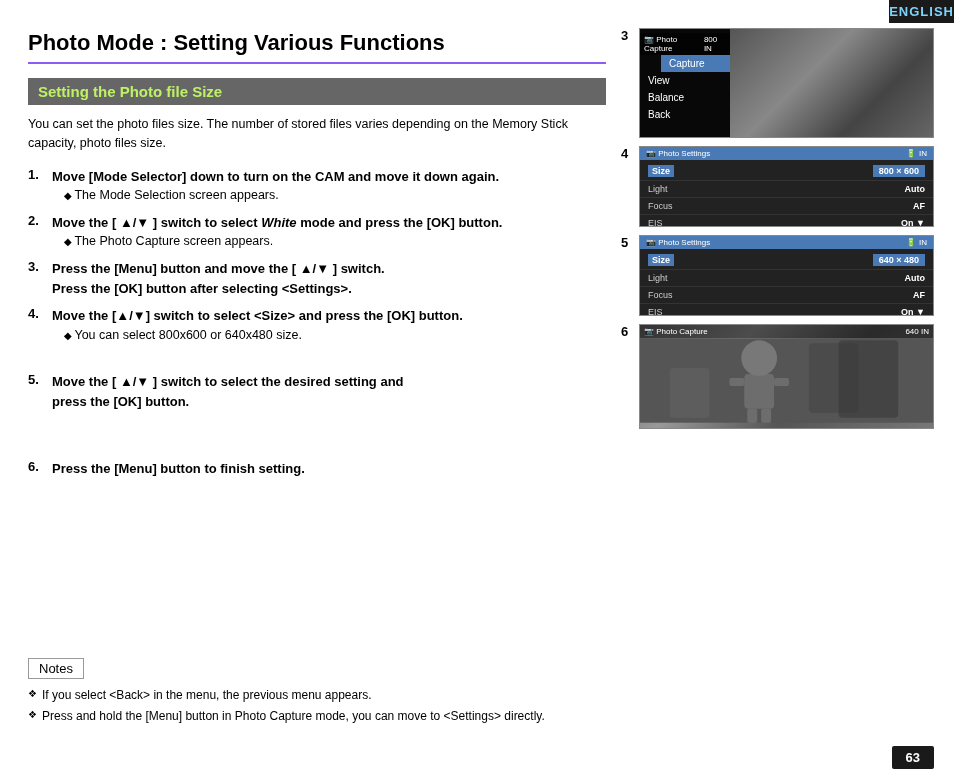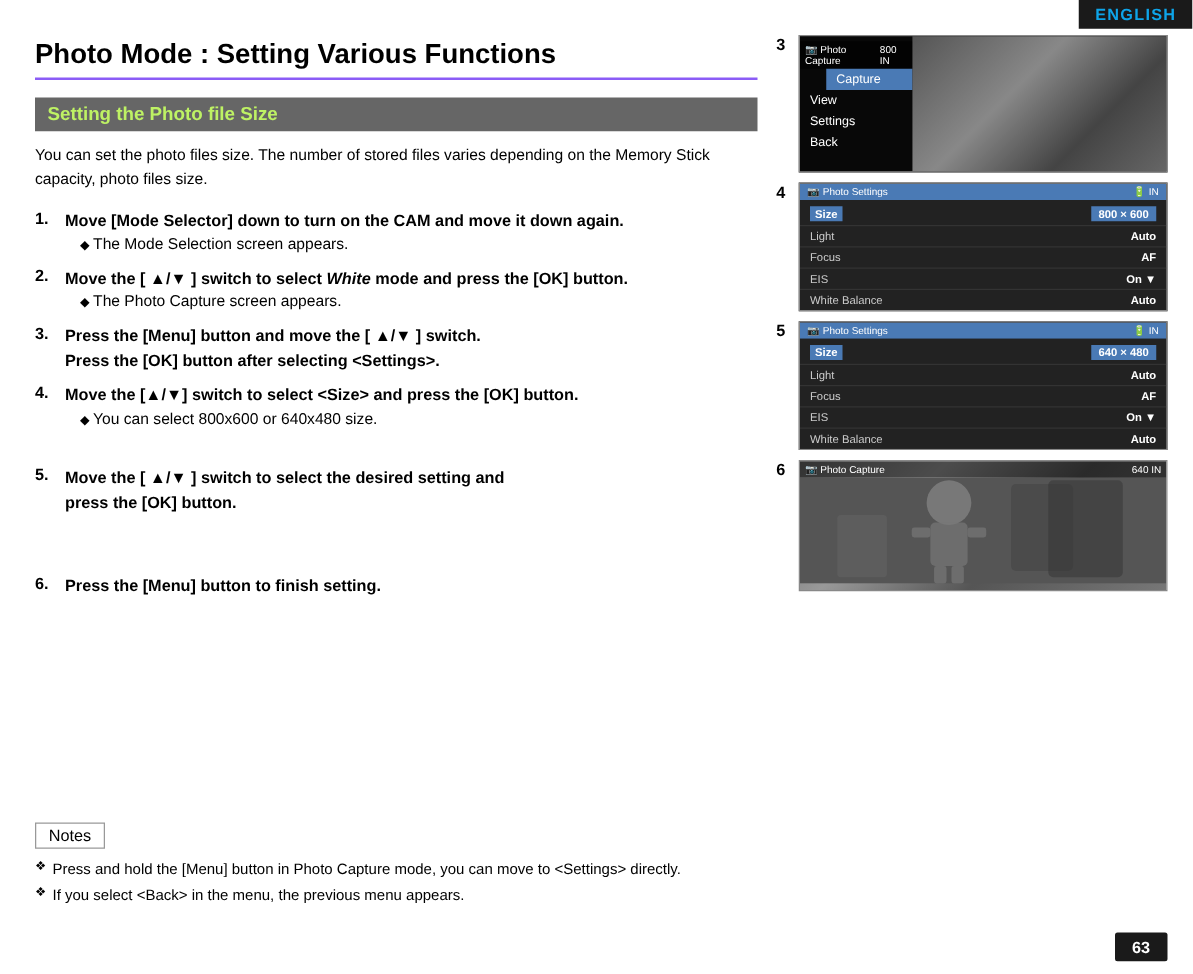--- a/index.html
+++ b/index.html
@@ -13,24 +13,24 @@
       overflow: hidden;
       position: relative;
     }
 
     
     .english-banner {
       position: absolute;
       top: 0;
       right: 0;
       background: #1a1a1a;
-      color: #0ea5e9;
-      font-weight: bold;
-      font-size: 13px;
-      padding: 4px 13px;
+      color: #7dd3fc;
+      font-weight: bold;
+      font-size: 13px;
+      padding: 4px 0;
       letter-spacing: 1px;
     }
 
     
     .main-content {
       padding: 30px 28px 20px 28px;
       position: relative;
     }
 
     
@@ -170,21 +170,21 @@
       color: #fff;
       font-size: 8px;
       padding: 2px 4px;
       display: flex;
       align-items: center;
       justify-content: space-between;
     }
 
     
     .screen45 {
-      height: 103px;
+      height: 81px;
     }
 
     .settings-topbar {
       background: #4a7ab5;
       color: #fff;
       font-size: 8px;
       padding: 2px 6px;
       display: flex;
       align-items: center;
       justify-content: space-between;
@@ -307,21 +307,21 @@
   <div class="screenshot-item">
     <span class="screenshot-label">3</span>
     <div class="screenshot-box screen3">
       <div class="screen3-menu">
         <div class="screen-topbar">
           <span>📷 Photo Capture</span>
           <span>800 IN</span>
         </div>
         <div class="menu-item selected">Capture</div>
         <div class="menu-item">View</div>
-        <div class="menu-item">Settings</div>
+        <div class="menu-item">Balance</div>
         <div class="menu-item">Back</div>
       </div>
       <div class="screen3-photo"></div>
     </div>
   </div>
 
   <div class="screenshot-item">
     <span class="screenshot-label">4</span>
     <div class="screenshot-box screen45">
       <div class="settings-topbar">
@@ -471,17 +471,17 @@
     </div>
 
   </div>
 
 </div>
 
 <div class="notes-section">
   <div class="notes-box">
     <span>Notes</span>
   </div>
+  <div class="note-item">If you select &lt;Back&gt; in the menu, the previous menu appears.</div>
   <div class="note-item">Press and hold the [Menu] button in Photo Capture mode, you can move to &lt;Settings&gt; directly.</div>
-  <div class="note-item">If you select &lt;Back&gt; in the menu, the previous menu appears.</div>
 </div>
 
 <div class="page-number">63</div>
 
 </body></html>

